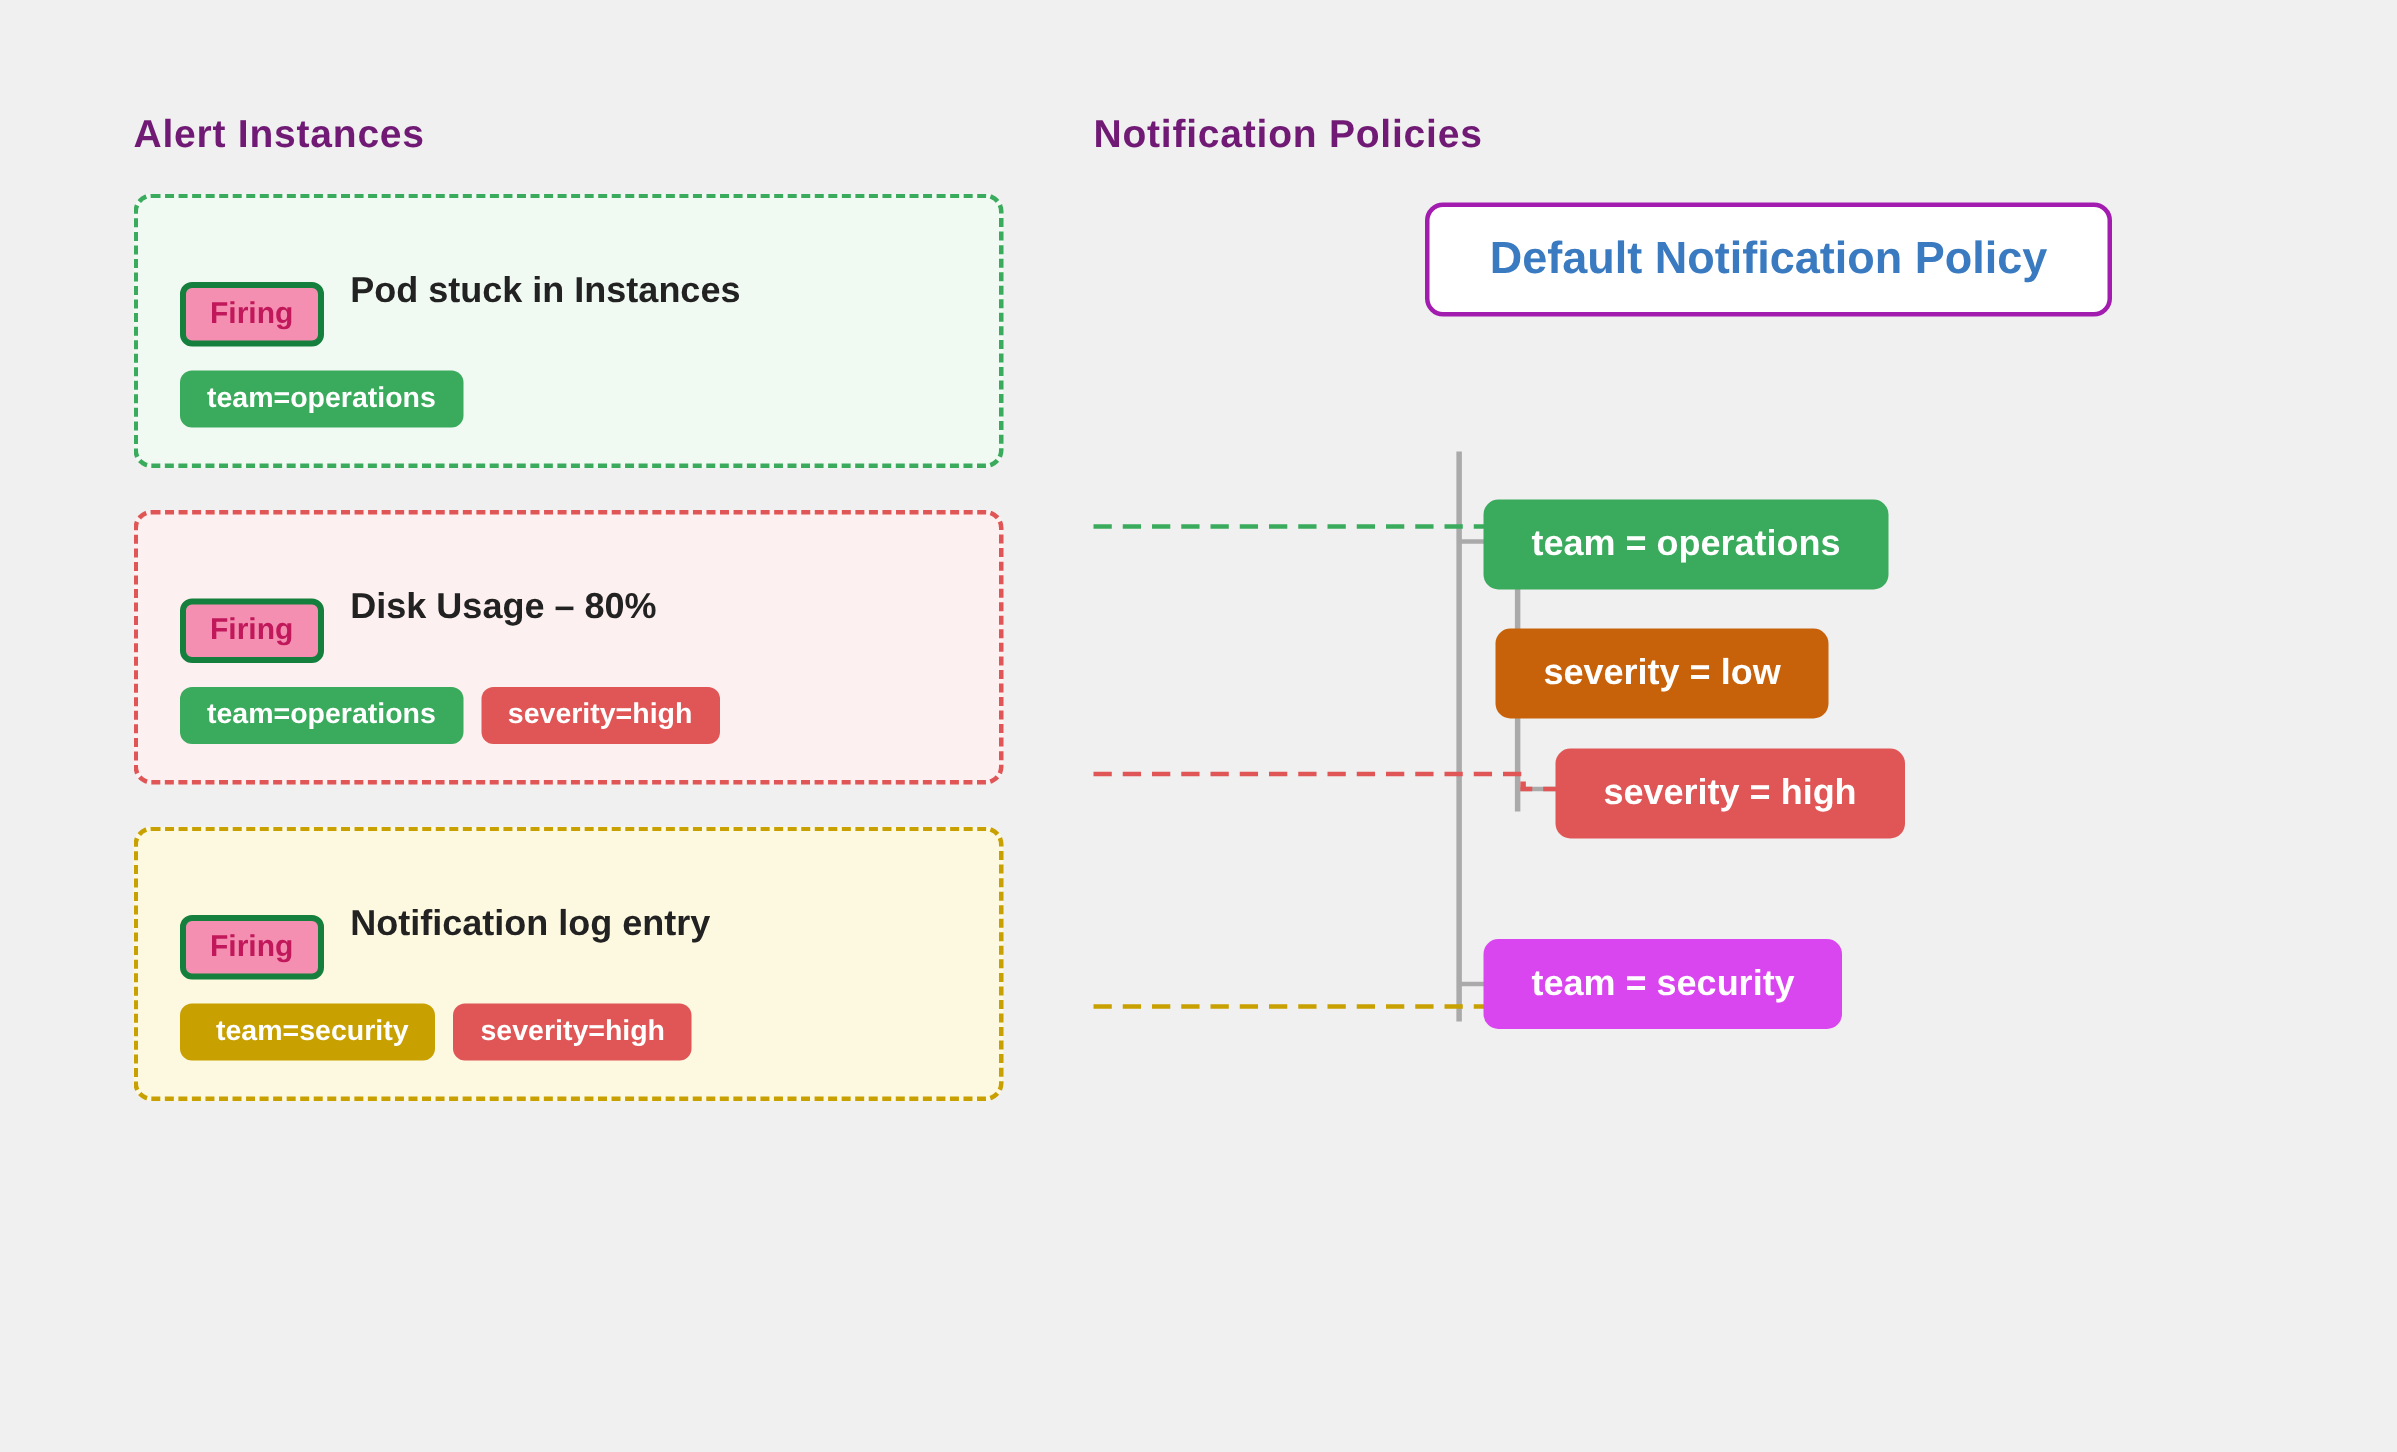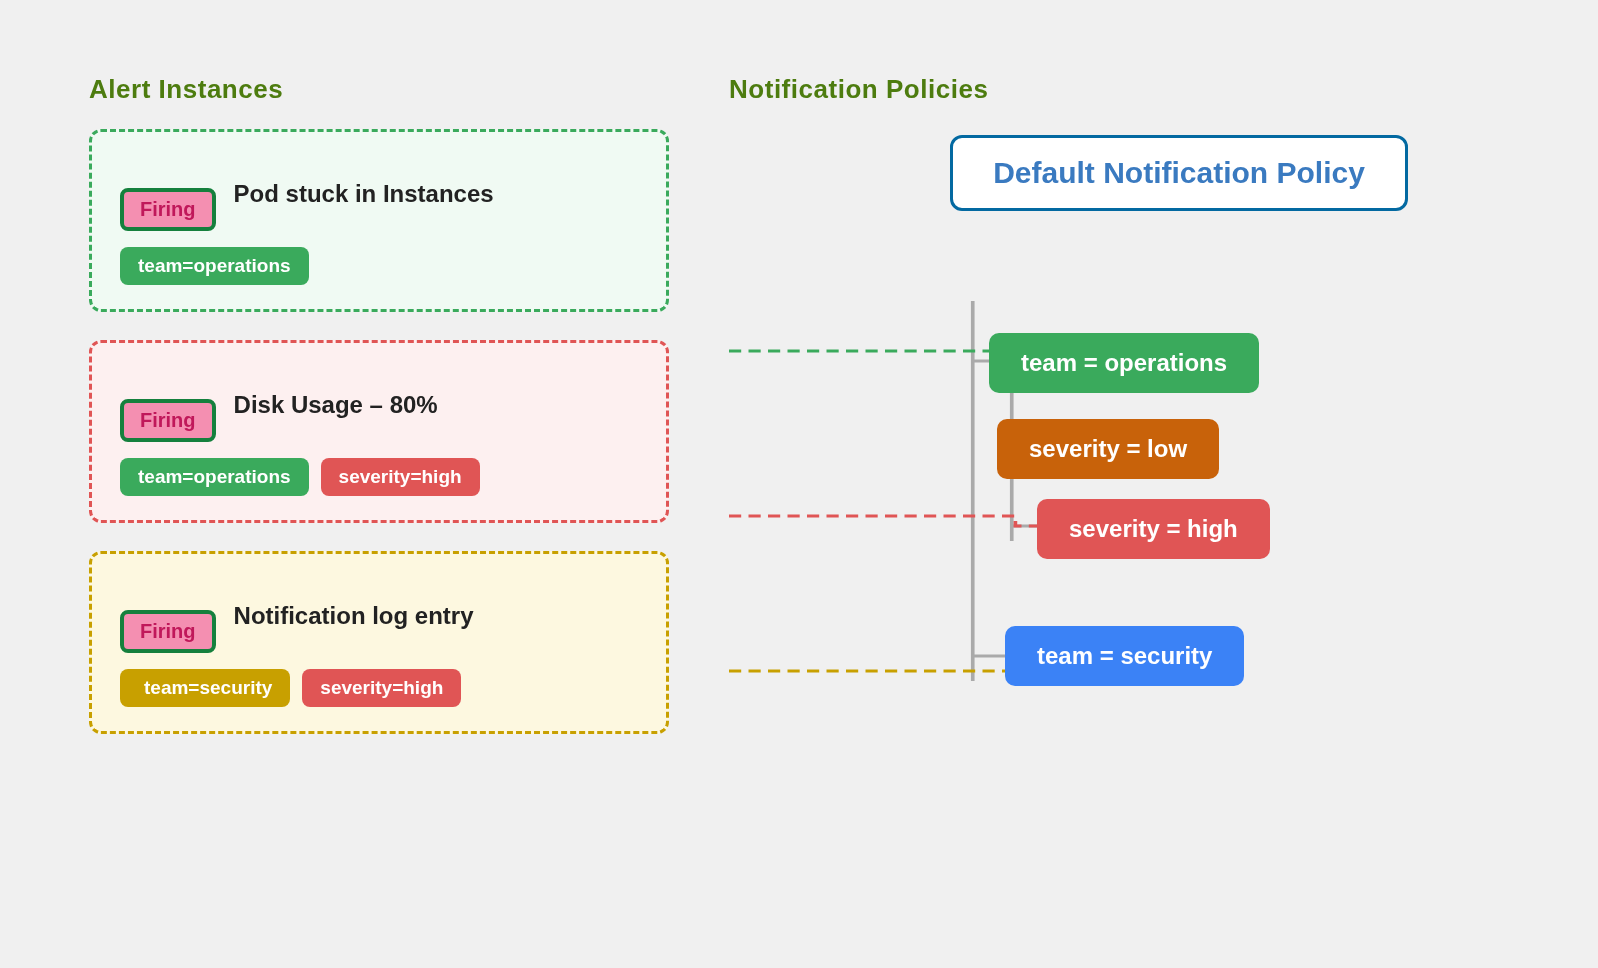--- a/index.html
+++ b/index.html
@@ -28,21 +28,21 @@
     .left-panel {
       flex: 0 0 580px;
       display: flex;
       flex-direction: column;
       gap: 0;
     }
 
     .section-title {
       font-size: 26px;
       font-weight: 600;
-      color: #4d7c0f;
+      color: #701a75;
       margin-bottom: 24px;
       letter-spacing: 0.02em;
     }
 
     .alert-card {
       border-radius: 12px;
       padding: 24px 28px;
       margin-bottom: 28px;
       background: #fff;
     }
@@ -112,21 +112,21 @@
       flex-direction: column;
       position: relative;
     }
 
     .right-panel .section-title {
       margin-bottom: 30px;
     }
 
     
     .default-policy {
-      border: 3px solid #0369a1;
+      border: 3px solid #a21caf;
       border-radius: 12px;
       background: #fff;
       padding: 18px 40px;
       font-size: 30px;
       font-weight: 700;
       color: #3a7ac0;
       margin-bottom: 50px;
       align-self: center;
       margin-left: 120px;
     }
@@ -137,21 +137,21 @@
       font-size: 24px;
       font-weight: 700;
       color: #fff;
       position: absolute;
       white-space: nowrap;
     }
 
     .policy-node.green { background: #3aaa5c; }
     .policy-node.orange { background: #c8620a; }
     .policy-node.red { background: #e05555; }
-    .policy-node.gold { background: #3b82f6; margin-left: 16px; }
+    .policy-node.gold { background: #d946ef; }
 
     
     .connector-svg {
       position: absolute;
       top: 0;
       left: 0;
       width: 100%;
       height: 100%;
       pointer-events: none;
       overflow: visible;

